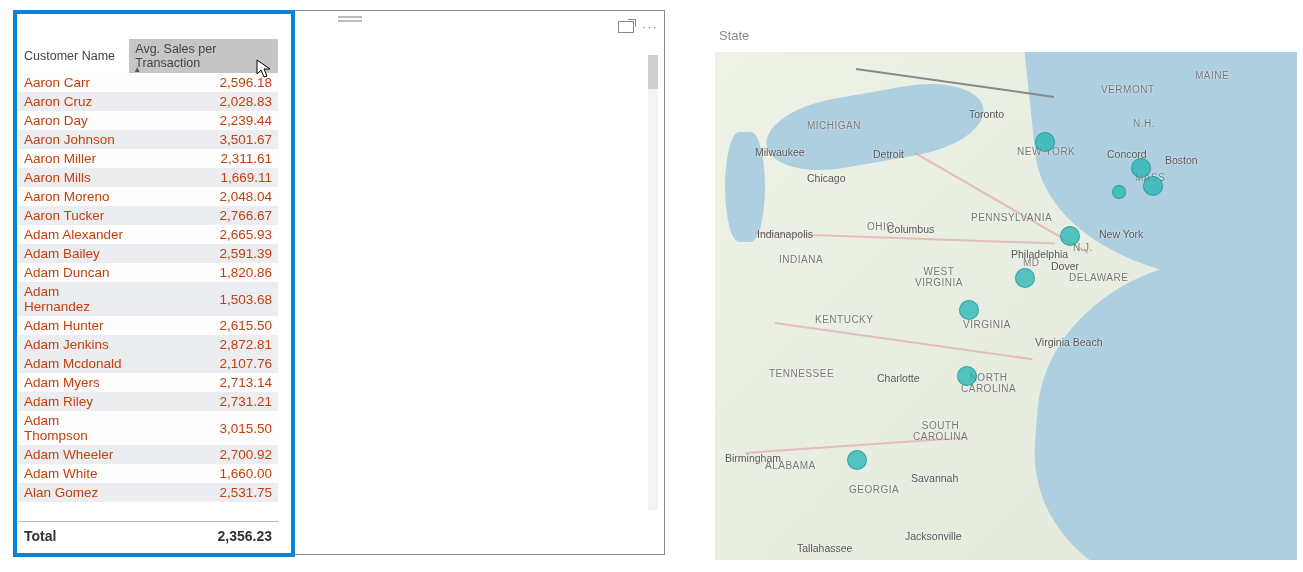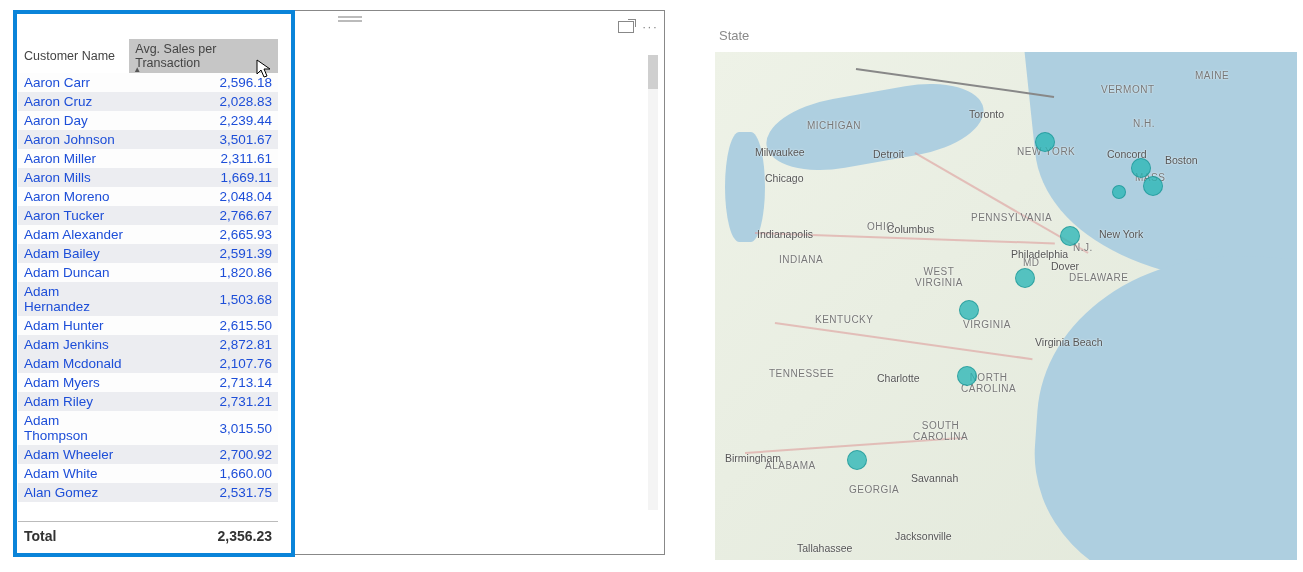--- a/index.html
+++ b/index.html
@@ -66,21 +66,21 @@
   }
   .tbl th.sorted {
     background: #c6c6c6;
   }
   .tbl th .sort-caret {
     position:absolute; left:4px; bottom:-1px; font-size:8px; color:#555;
   }
   .tbl td {
     padding: 2px 6px;
     font-size: 13.5px;
-    color: #1d4ed8;
+    color: #c2410c;
     border: none;
   }
   .tbl tr.odd td { background: #fdfdfd; }
   .tbl tr.even td { background: #ecedf1; }
   .tbl td.num { text-align: right; }
   .total-row {
     border-top: 1px solid #bbb;
     display:flex; justify-content:space-between;
     padding: 6px 6px 6px 6px;
     font-weight: 700;
@@ -312,32 +312,32 @@
         <div class="map-label state" style="left: 246px; top: 320px; text-align: center;">NORTH<br>CAROLINA</div>
         <div class="map-label state" style="left: 198px; top: 368px; text-align: center;">SOUTH<br>CAROLINA</div>
         <div class="map-label state" style="left: 50px; top: 408px;">ALABAMA</div>
         <div class="map-label state" style="left: 134px; top: 432px;">GEORGIA</div>
         <div class="map-label state" style="left: 420px; top: 120px;">MASS</div>
         <div class="map-label state" style="left: 358px; top: 190px;">N.J.</div>
         <div class="map-label state" style="left: 418px; top: 66px;">N.H.</div>
         <div class="map-label city" style="left: 254px; top: 56px;">Toronto</div>
         <div class="map-label city" style="left: 40px; top: 94px;">Milwaukee</div>
         <div class="map-label city" style="left: 158px; top: 96px;">Detroit</div>
-        <div class="map-label city" style="left: 50px; top: 120px;">Chicago</div>
+        <div class="map-label city" style="left: 50px; top: 120px; padding-left: 42px;">Chicago</div>
         <div class="map-label city" style="left: 392px; top: 96px;">Concord</div>
         <div class="map-label city" style="left: 450px; top: 102px;">Boston</div>
         <div class="map-label city" style="left: 172px; top: 171px;">Columbus</div>
         <div class="map-label city" style="left: 42px; top: 176px; text-align: right;">Indianapolis</div>
         <div class="map-label city" style="left: 296px; top: 196px;">Philadelphia</div>
         <div class="map-label city" style="left: 384px; top: 176px;">New York</div>
         <div class="map-label city" style="left: 336px; top: 208px;">Dover</div>
         <div class="map-label city" style="left: 162px; top: 320px;">Charlotte</div>
         <div class="map-label city" style="left: 10px; top: 400px;">Birmingham</div>
         <div class="map-label city" style="left: 196px; top: 420px;">Savannah</div>
-        <div class="map-label city" style="left: 180px; top: 478px; text-align: center;">Jacksonville</div>
+        <div class="map-label city" style="left: 190px; top: 478px; text-align: center;">Jacksonville</div>
         <div class="map-label city" style="left: 82px; top: 490px;">Tallahassee</div>
         <div class="map-label city" style="left: 320px; top: 284px;">Virginia Beach</div>
       </div>
     <div id="map-bubbles">
         <div class="bubble " style="left: 330px; top: 90px;"></div>
         <div class="bubble " style="left: 426px; top: 116px;"></div>
         <div class="bubble " style="left: 438px; top: 134px;"></div>
         <div class="bubble sm" style="left: 404px; top: 140px;"></div>
         <div class="bubble " style="left: 355px; top: 184px;"></div>
         <div class="bubble " style="left: 310px; top: 226px;"></div>

